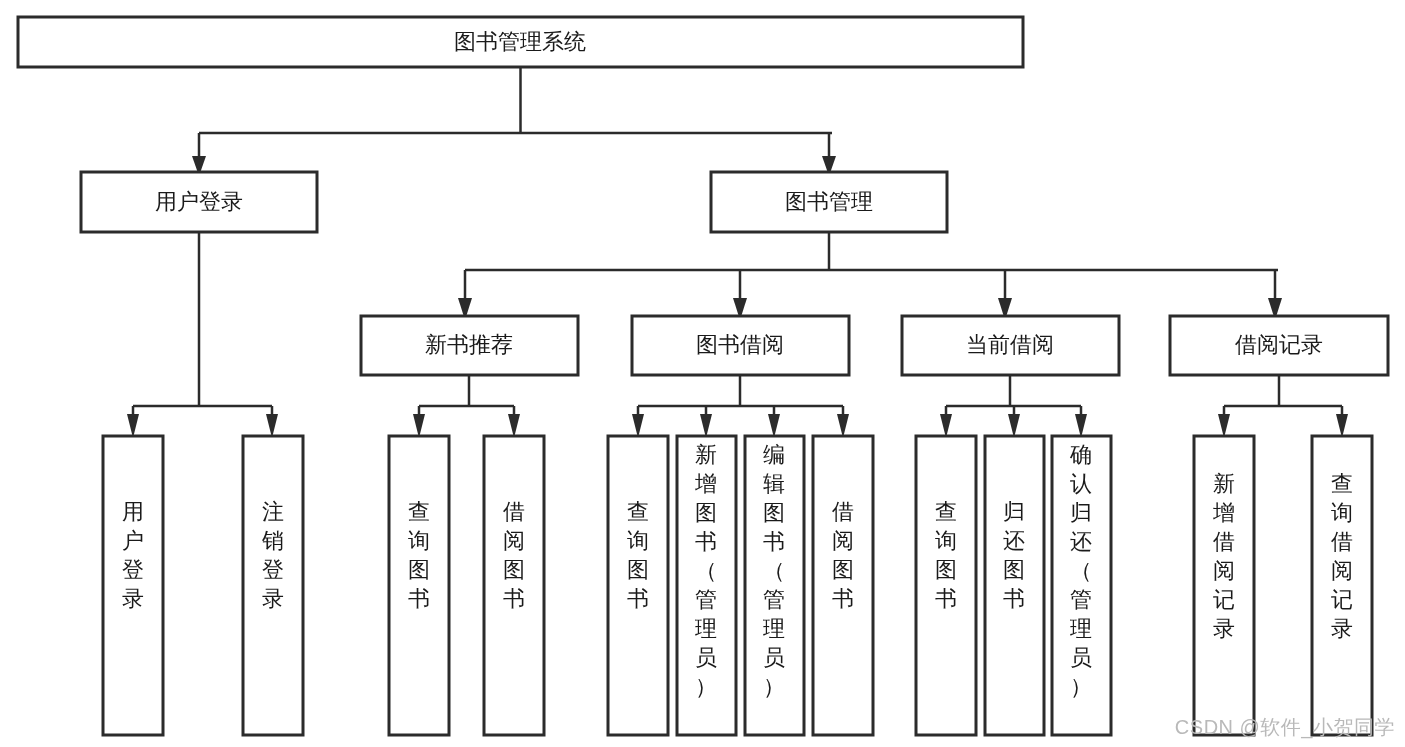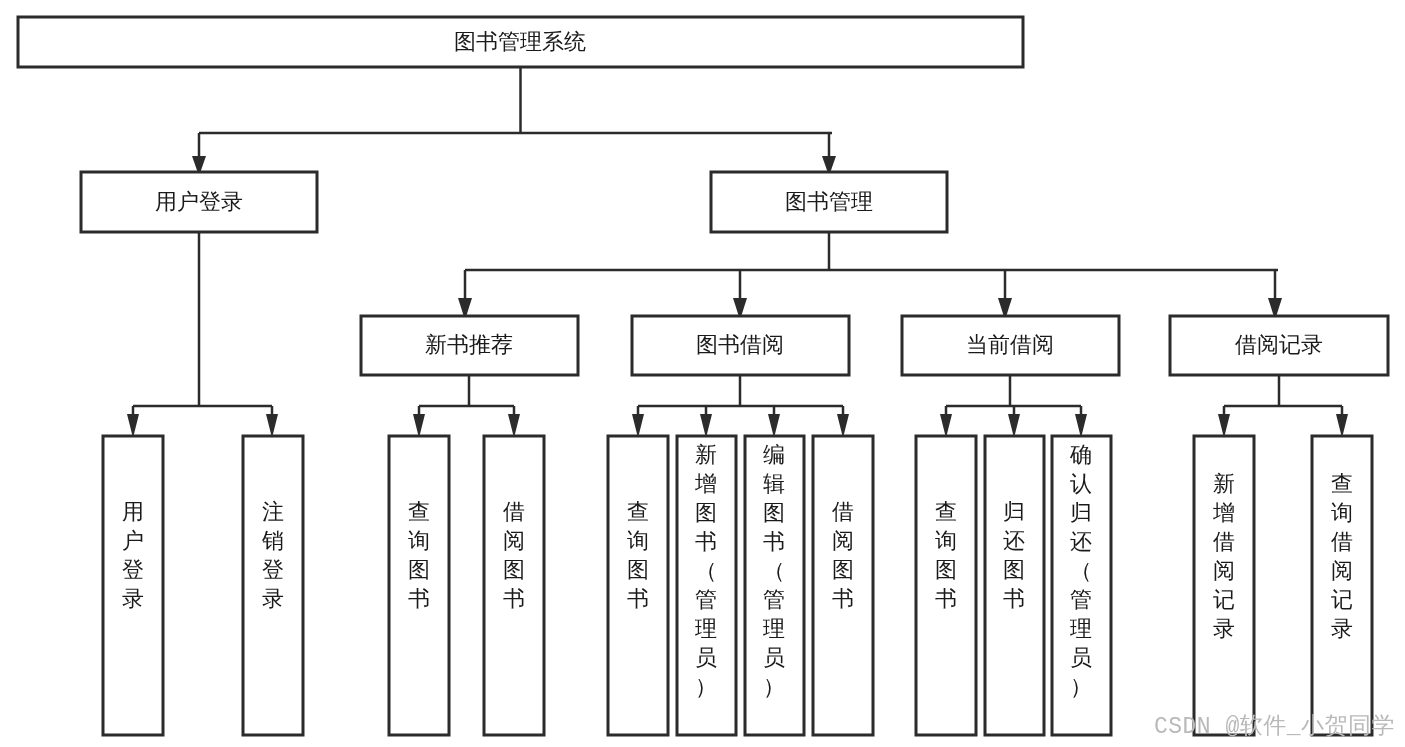--- a/index.html
+++ b/index.html
@@ -43,22 +43,22 @@
     fill: none;
   }
   .arrow-head {
     fill: #2b2b2b;
     stroke: none;
   }
   .watermark {
     position: absolute;
     right: 10px;
     bottom: 6px;
-    font-family: Liberation Mono, monospace;
-    font-size: 23px;
+    font-family: Liberation Sans, sans-serif;
+    font-size: 20px;
     color: #b9b9b9;
     letter-spacing: 0.5px;
     white-space: nowrap;
     pointer-events: none;
   }
 </style>
 </head>
 <body>
 
 <svg id="diagram" viewBox="0 0 1405 747" xmlns="http://www.w3.org/2000/svg">

